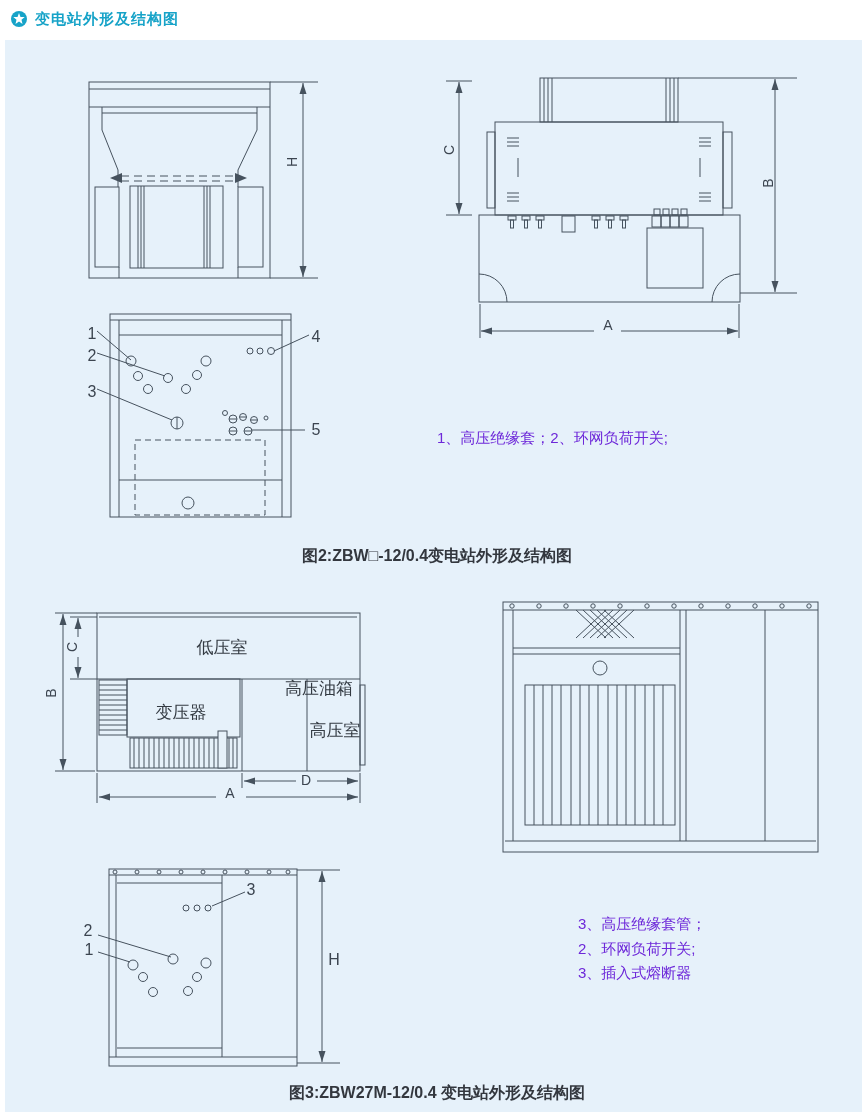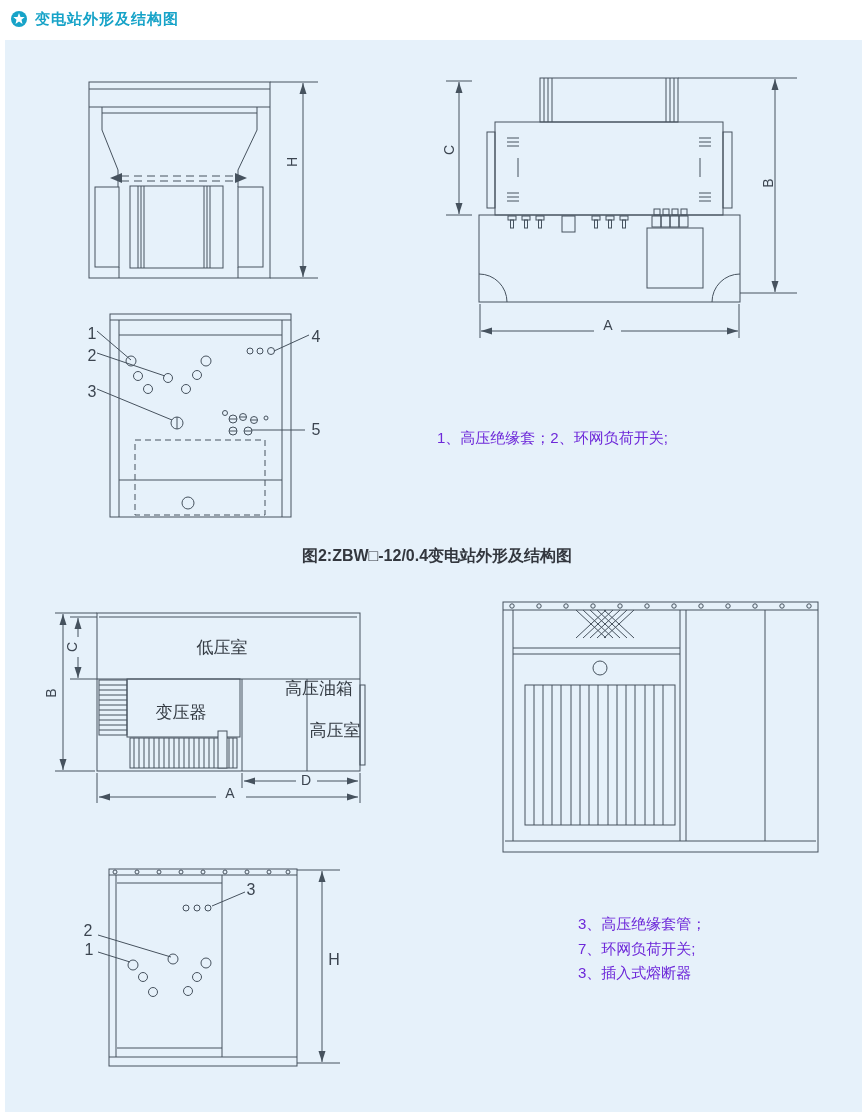--- a/index.html
+++ b/index.html
@@ -396,16 +396,17 @@
   <div class="lbl dim rot" style="left:72px;top:647px;">C</div>
   <div class="lbl dim" style="left:230px;top:793px;">A</div>
   <div class="lbl dim" style="left:306px;top:780px;">D</div>
   <div class="lbl dim" style="left:334px;top:960px;font-size:16px;">H</div>
 
   <div class="lbl callout" style="left:251px;top:890px;">3</div>
   <div class="lbl callout" style="left:88px;top:931px;">2</div>
   <div class="lbl callout" style="left:89px;top:950px;">1</div>
 
   <div class="lbl legend-line" style="left:578px;top:915px;">3、高压绝缘套管；</div>
-  <div class="lbl legend-line" style="left:578px;top:940px;">7、环网负荷开关;</div>
+  <div class="lbl legend-line" style="left:578px;top:940px;">2、环网负荷开关;</div>
   <div class="lbl legend-line" style="left:578px;top:964px;text-align:center;">3、插入式熔断器</div>
+  <div class="lbl caption" style="left:437px;top:1083px;">图3:ZBW27M-12/0.4 变电站外形及结构图</div>
 
 </div>
 
 </body></html>

